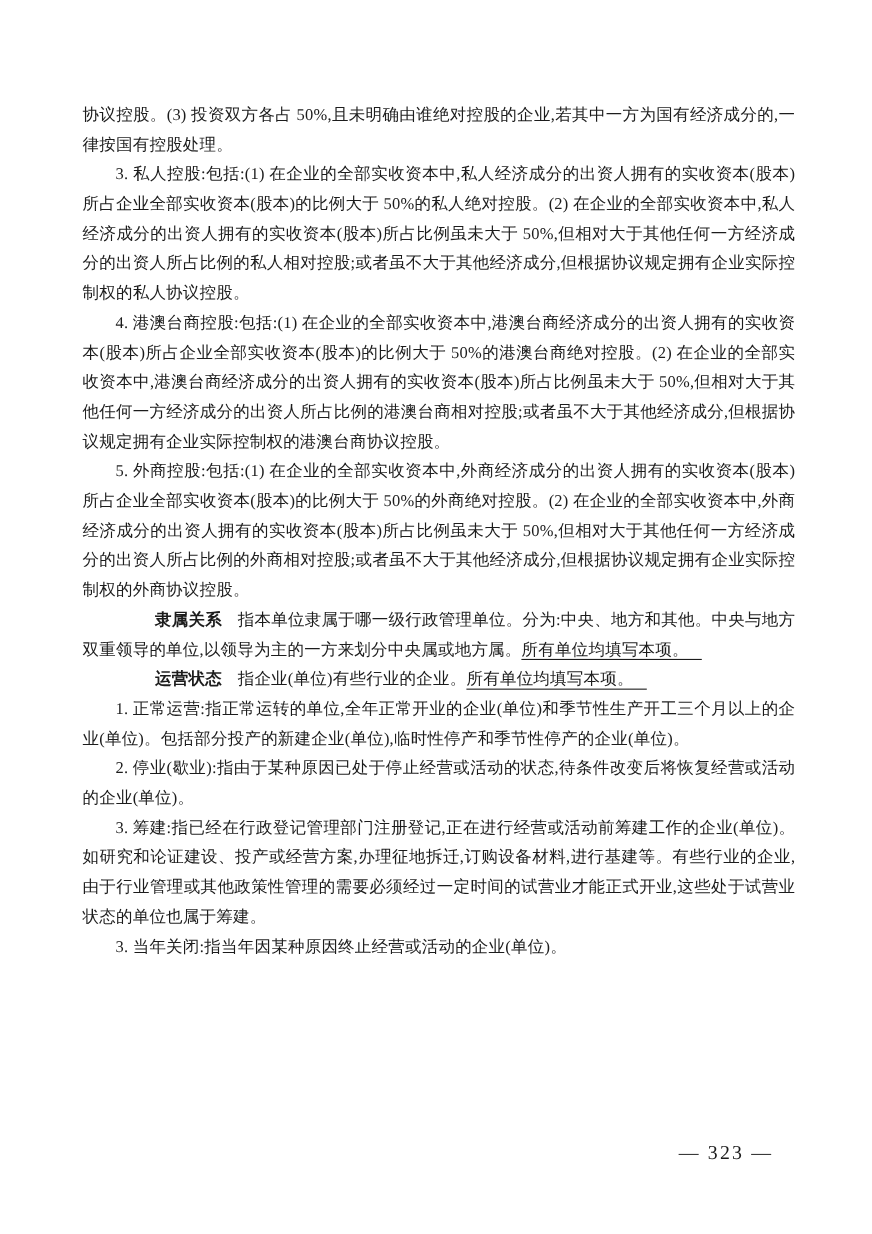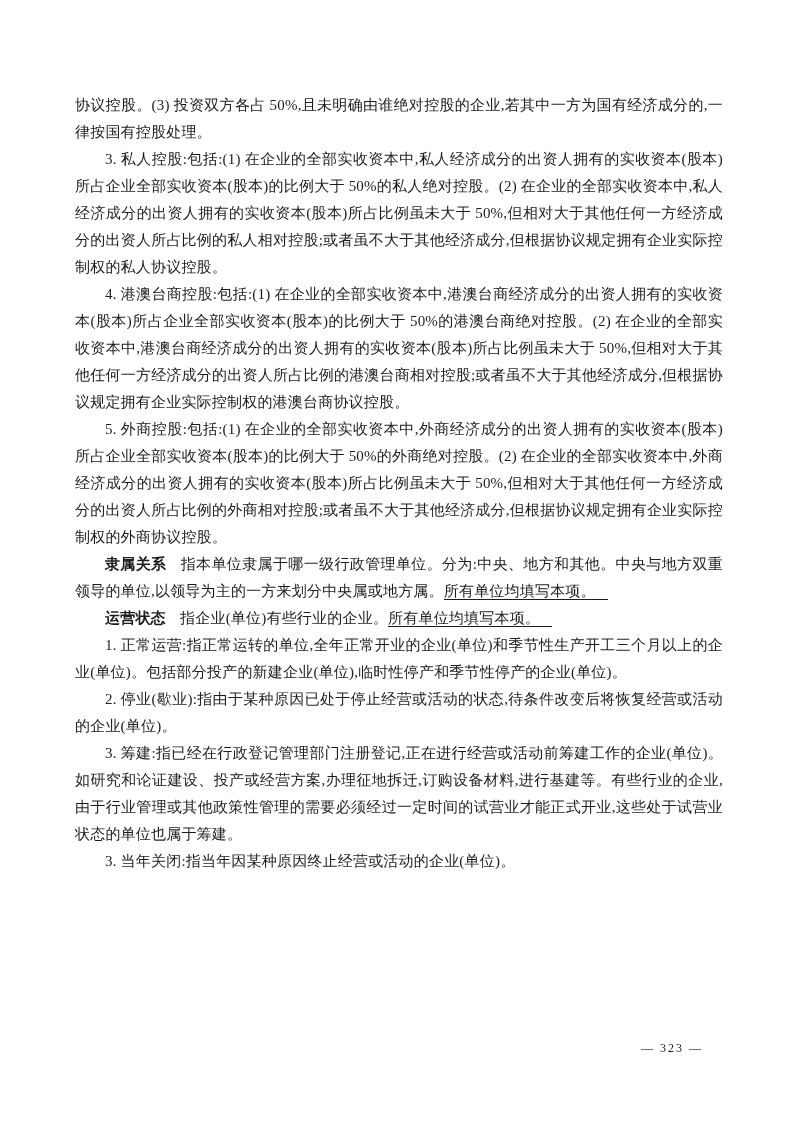--- a/index.html
+++ b/index.html
@@ -39,30 +39,31 @@
     margin: 0;
     padding: 0;
     text-indent: 2em;
   }
   .para.no-indent {
     text-indent: 0;
   }
   .term {
     font-weight: bold;
     margin-right: 0.95em;
+    margin-left: 36px;
   }
   .underline {
     border-bottom: 1.2px solid #1c1c1c;
     padding-right: 12px;
   }
   .footer {
     position: absolute;
     top: 1038px;
     right: 90px;
-    font-size: 12px;
+    font-size: 18px;
     line-height: 20px;
     color: #1c1c1c;
     letter-spacing: 2px;
   }
 </style>
 </head>
 <body>
 
 <div class="page">
 

